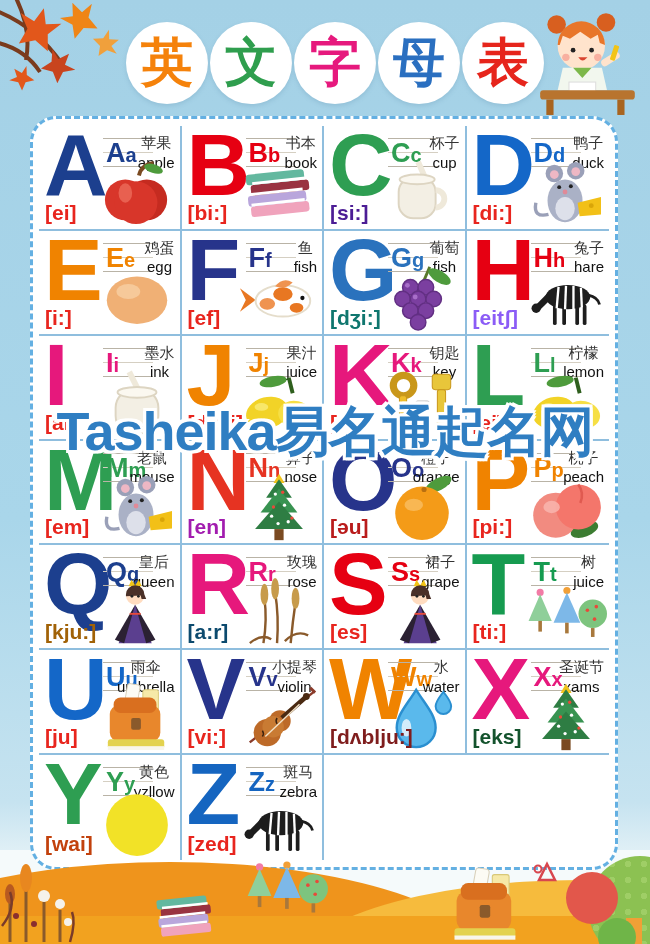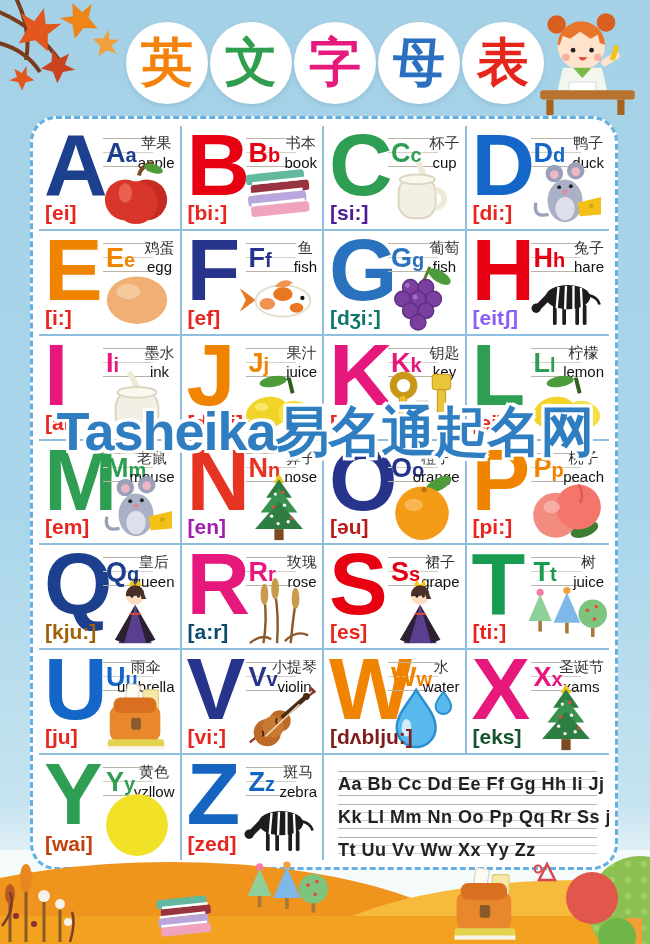--- a/index.html
+++ b/index.html
@@ -727,31 +727,20 @@
             </g>
             <g stroke="#fff" stroke-width="2.5">
               <line x1="36" y1="20" x2="34" y2="43"></line>
               <line x1="44" y1="19" x2="43" y2="44"></line>
               <line x1="52" y1="19" x2="52" y2="44"></line>
               <line x1="60" y1="21" x2="61" y2="42"></line>
             </g>
           </svg>
         </span>
       </div>
-      <div class="cell summary no-bottom">
-        <div class="sumline">
-          <span>Aa Bb Cc Dd Ee Ff Gg Hh Ii Jj</span>
-        </div>
-        <div class="sumline">
-          <span>Kk Ll Mm Nn Oo Pp Qq Rr Ss  j</span>
-        </div>
-        <div class="sumline">
-          <span>Tt Uu Vv Ww Xx Yy Zz</span>
-        </div>
-      </div>
     </div>
 </div>
 
 <div class="watermark" id="watermark" style="color: rgb(47, 126, 194);">Tasheika易名通起名网</div>
 
 <div class="ground"></div>
 <div class="hill hill-l"></div>
 <div class="hill hill-r"></div>
 <div class="hill-base"></div>
 

